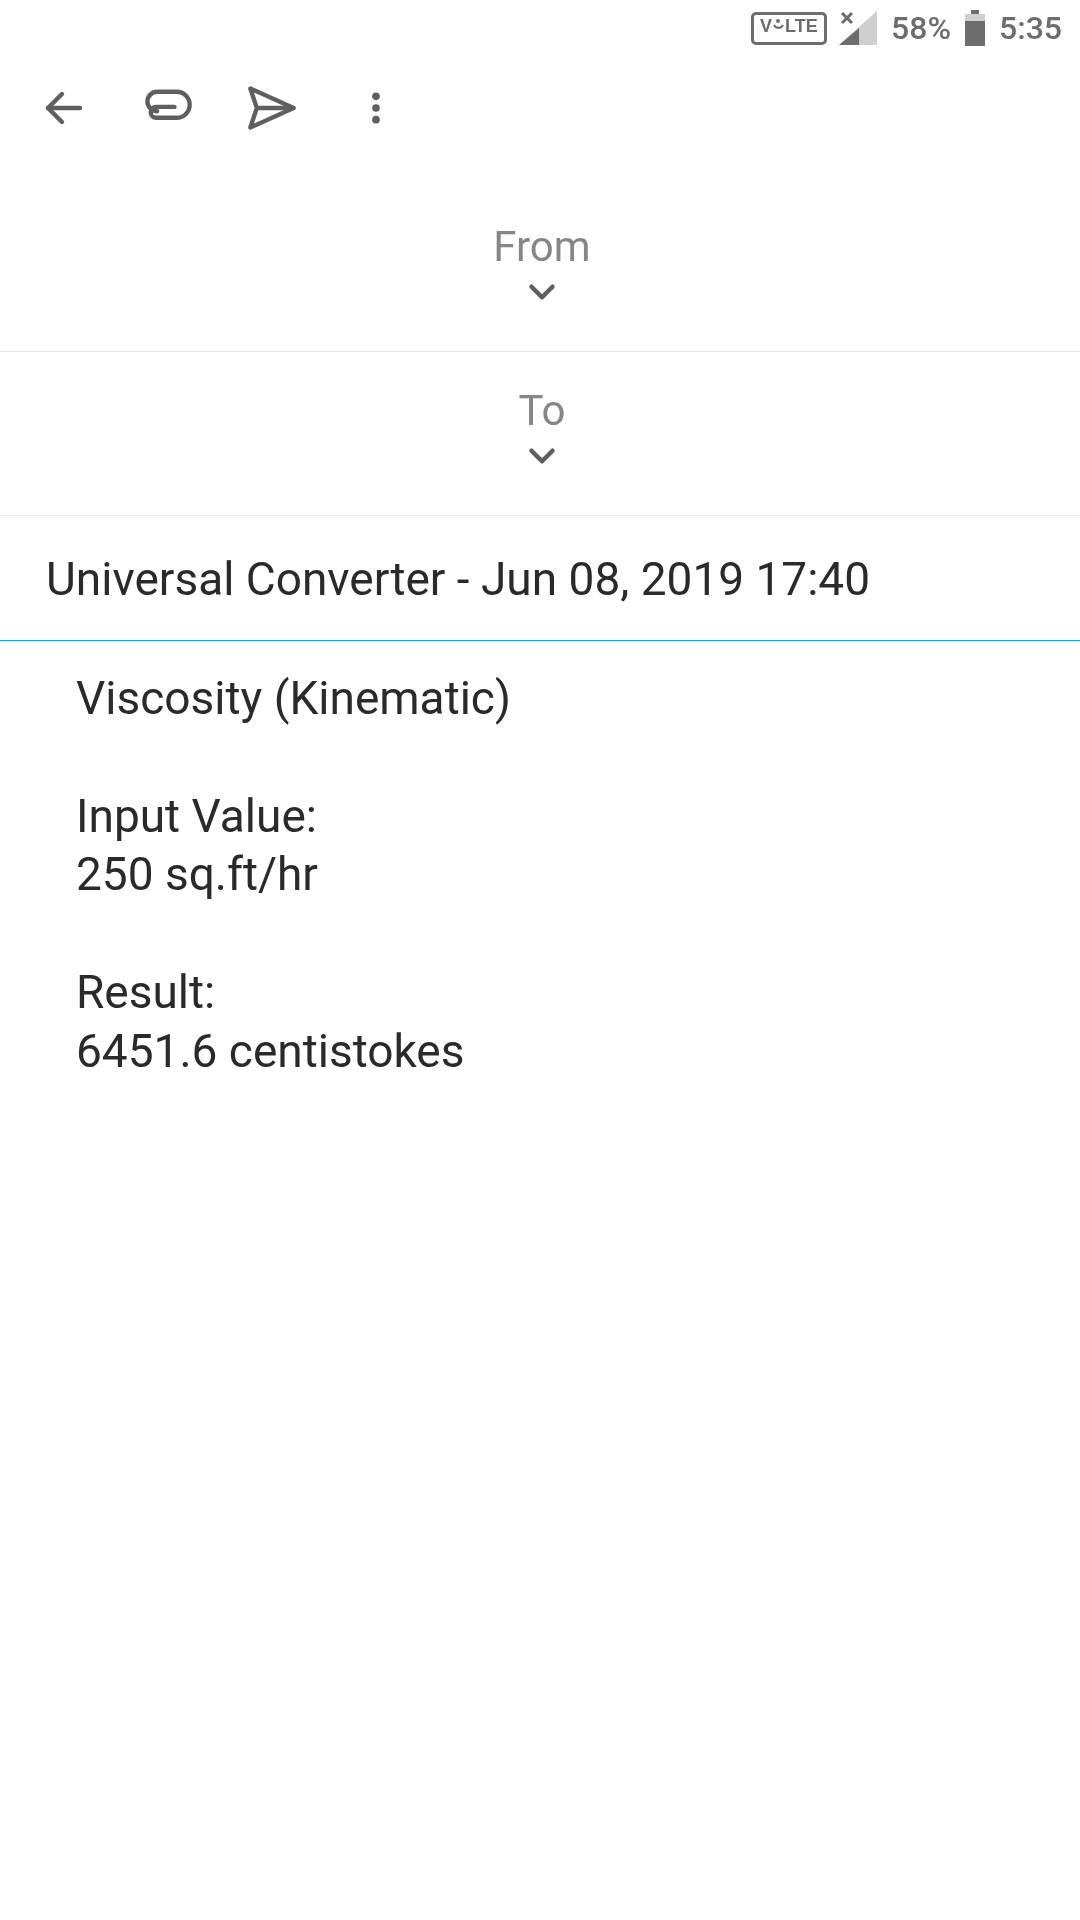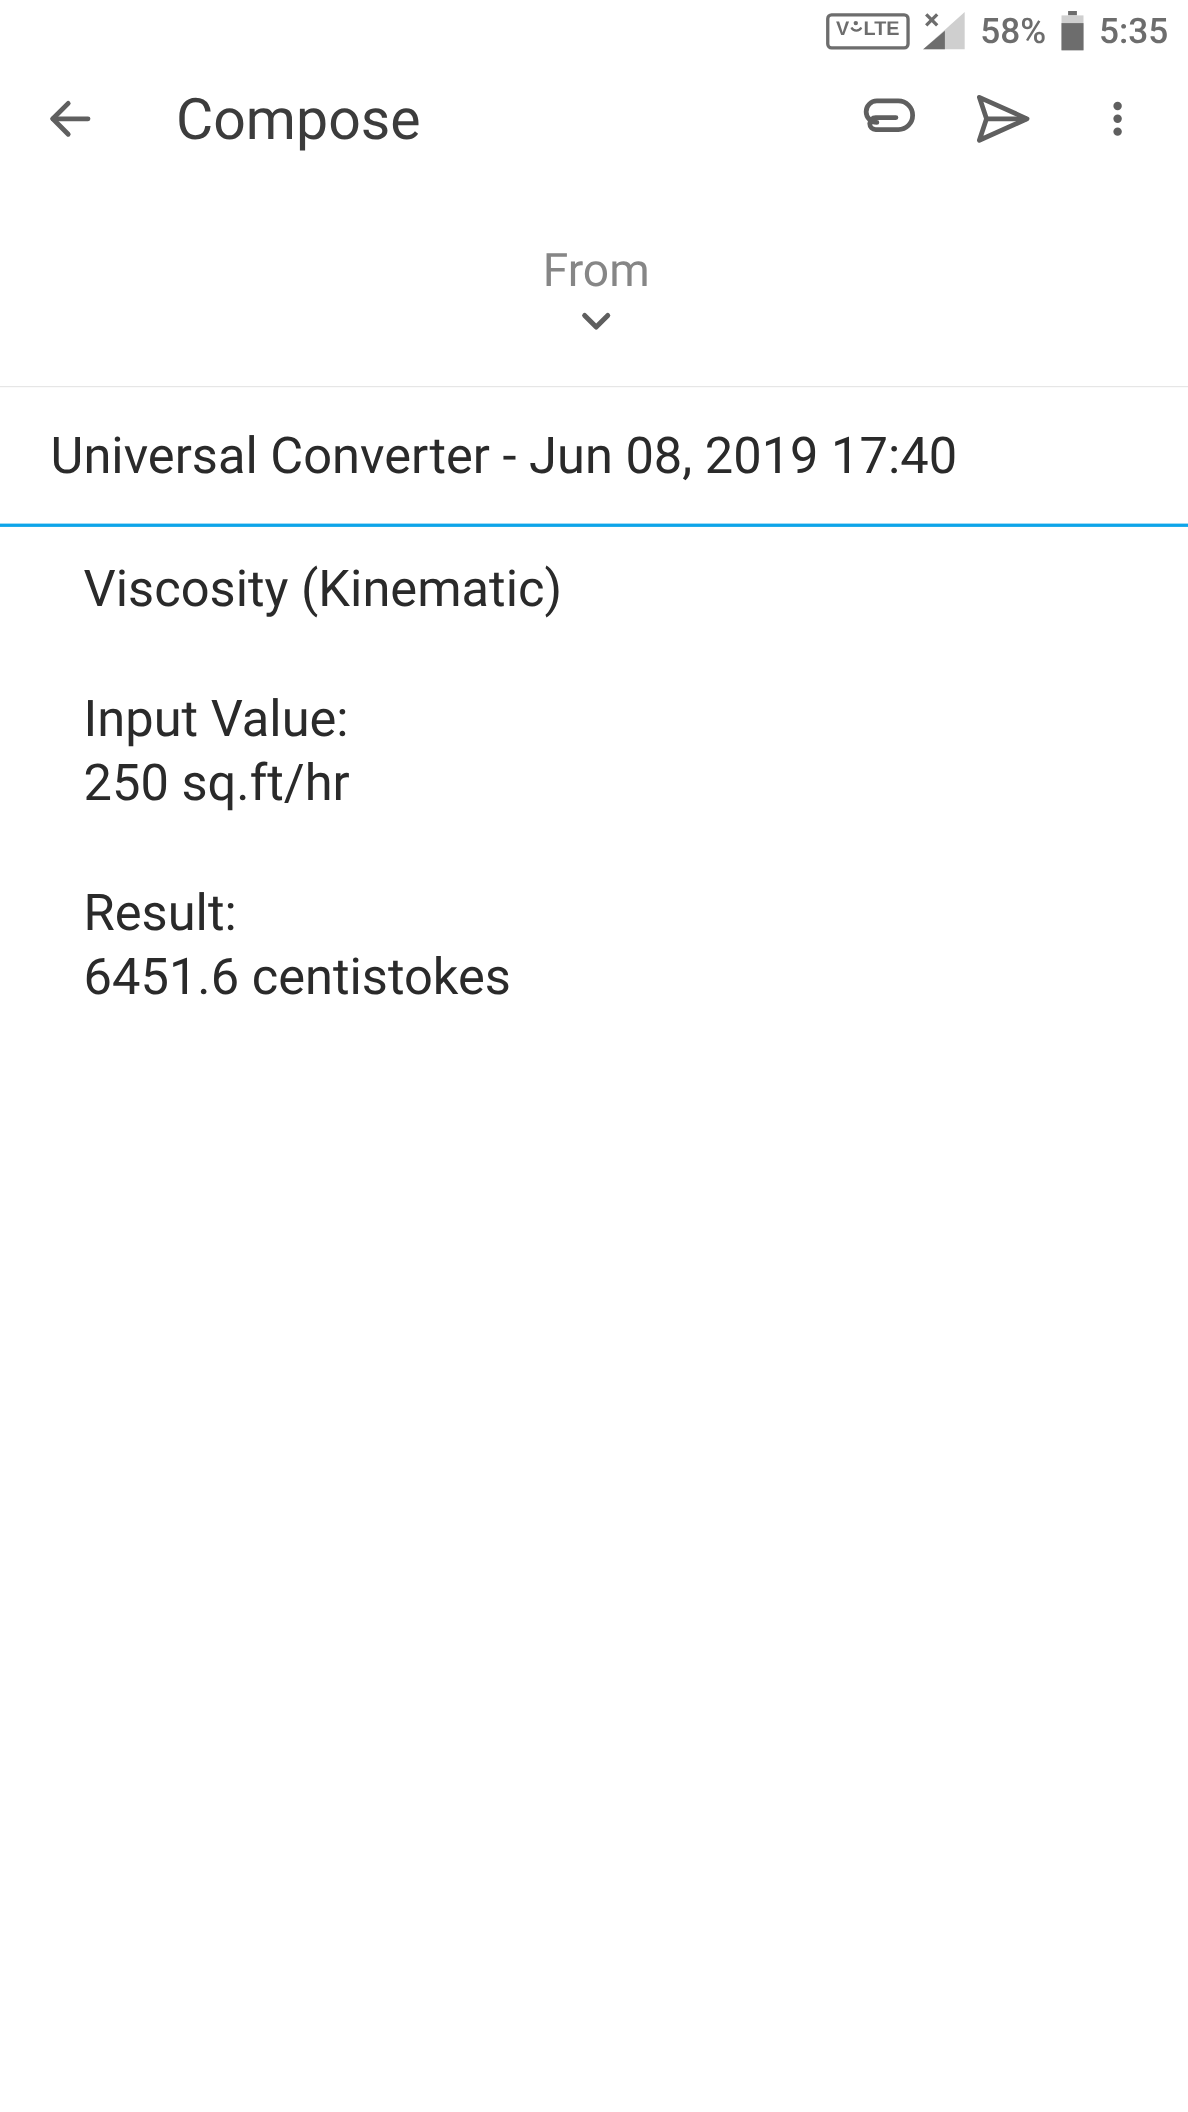--- a/index.html
+++ b/index.html
@@ -86,21 +86,21 @@
       flex: 0 0 auto;
     }
     .field-spacer {
       flex: 1;
     }
     .chevron {
       color: #5f5f5f;
     }
     .subject-row {
       padding: 34px 42px 30px 46px;
-      border-bottom: 3px solid #0ea5e9;
+      border-bottom: 1px solid #0ea5e9;
     }
     .subject-text {
       font-size: 46px;
       color: #2a2a2a;
       line-height: 1.3;
     }
     .body-area {
       padding: 28px 42px 30px 46px;
     }
     .body-text {
@@ -141,21 +141,20 @@
   <span>5:35</span>
 </div>
 
 <div class="toolbar">
   <span class="icon-button">
     <svg width="48" height="48" viewBox="0 0 24 24" fill="none" stroke="#5f5f5f" stroke-width="2.2" stroke-linecap="round" stroke-linejoin="round">
       <line x1="20" y1="12" x2="4" y2="12"></line>
       <polyline points="11 5 4 12 11 19"></polyline>
     </svg>
   </span>
-  <span class="toolbar-title">Compose</span>
   <span class="icon-button">
     <svg width="52" height="52" viewBox="0 0 24 24" fill="none" stroke="#5f5f5f" stroke-width="2" stroke-linecap="round" stroke-linejoin="round">
       <path d="M7 13.5 a4.5 4.5 0 0 1 0 -9 l9 0 a6 6 0 0 1 0 12 l-9.5 0 a2.5 2.5 0 0 1 0 -5 l8.5 0"></path>
     </svg>
   </span>
   <span class="icon-button">
     <svg width="52" height="52" viewBox="0 0 24 24" fill="none" stroke="#5f5f5f" stroke-width="2" stroke-linejoin="round">
       <polygon points="2 3 22 12 2 21 5 12 2 3"></polygon>
       <line x1="5" y1="12" x2="22" y2="12"></line>
     </svg>
@@ -173,20 +172,29 @@
   <div class="field-row">
     <span class="field-label">From</span>
     <span class="field-spacer"></span>
     <span class="chevron">
       <svg width="42" height="42" viewBox="0 0 24 24" fill="none" stroke="#5f5f5f" stroke-width="2.6" stroke-linecap="round" stroke-linejoin="round">
         <polyline points="6 9 12 15 18 9"></polyline>
       </svg>
     </span>
   </div>
 
+  <div class="field-row to-row">
+    <span class="field-label">To</span>
+    <span class="field-spacer"></span>
+    <span class="chevron">
+      <svg width="42" height="42" viewBox="0 0 24 24" fill="none" stroke="#5f5f5f" stroke-width="2.6" stroke-linecap="round" stroke-linejoin="round">
+        <polyline points="6 9 12 15 18 9"></polyline>
+      </svg>
+    </span>
+  </div>
 
   <div class="subject-row">
     <div class="subject-text">Universal Converter - Jun 08, 2019 17:40</div>
   </div>
 
   <div class="body-area">
     <div class="body-text">Viscosity (Kinematic)
 
 Input Value:
 250 sq.ft/hr

